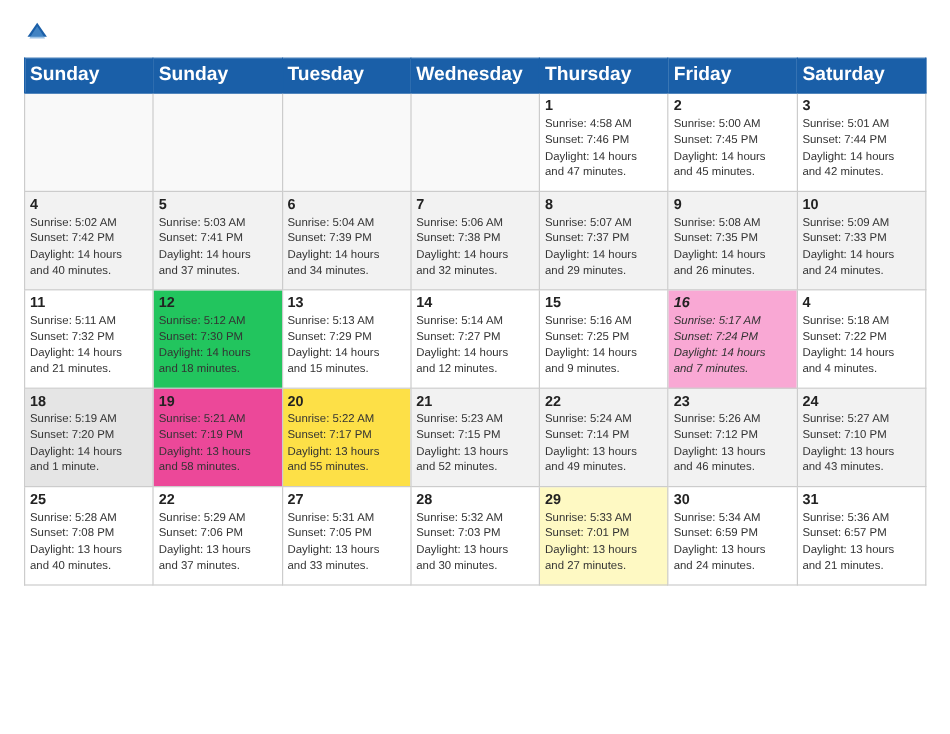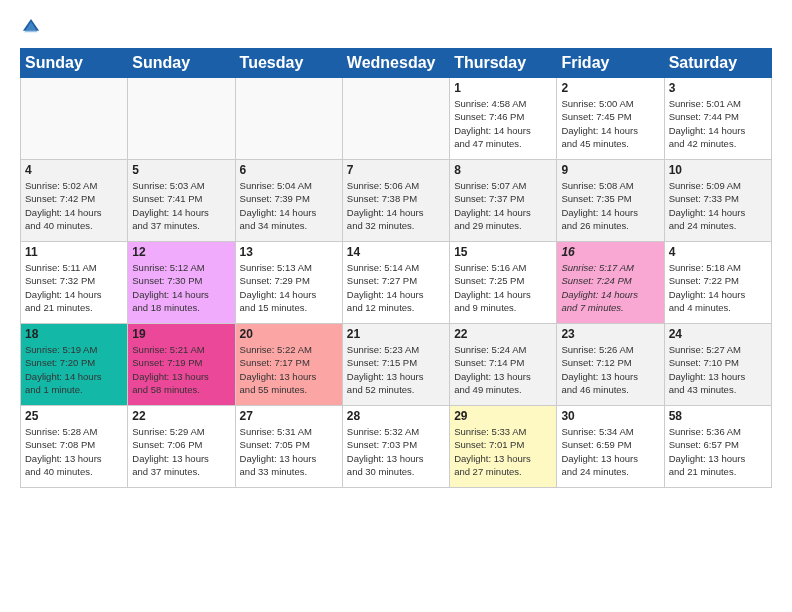--- a/index.html
+++ b/index.html
@@ -177,21 +177,21 @@
           <td style="background: rgb(242, 242, 242);">
             <span class="day-number">10</span>
             <div class="day-info">Sunrise: 5:09 AM<br>Sunset: 7:33 PM<br>Daylight: 14 hours<br>and 24 minutes.</div>
           </td>
         </tr>
         <tr>
           <td style="background: rgb(255, 255, 255);">
             <span class="day-number">11</span>
             <div class="day-info">Sunrise: 5:11 AM<br>Sunset: 7:32 PM<br>Daylight: 14 hours<br>and 21 minutes.</div>
           </td>
-          <td style="background: #f0abfc;">
+          <td style="background: #22c55e;">
             <span class="day-number">12</span>
             <div class="day-info">Sunrise: 5:12 AM<br>Sunset: 7:30 PM<br>Daylight: 14 hours<br>and 18 minutes.</div>
           </td>
           <td style="background: rgb(255, 255, 255);">
             <span class="day-number">13</span>
             <div class="day-info">Sunrise: 5:13 AM<br>Sunset: 7:29 PM<br>Daylight: 14 hours<br>and 15 minutes.</div>
           </td>
           <td style="background: rgb(255, 255, 255);">
             <span class="day-number">14</span>
             <div class="day-info">Sunrise: 5:14 AM<br>Sunset: 7:27 PM<br>Daylight: 14 hours<br>and 12 minutes.</div>
@@ -203,29 +203,29 @@
           <td style="background: #f9a8d4; font-style: italic;">
             <span class="day-number">16</span>
             <div class="day-info">Sunrise: 5:17 AM<br>Sunset: 7:24 PM<br>Daylight: 14 hours<br>and 7 minutes.</div>
           </td>
           <td style="background: rgb(255, 255, 255);">
             <span class="day-number">4</span>
             <div class="day-info">Sunrise: 5:18 AM<br>Sunset: 7:22 PM<br>Daylight: 14 hours<br>and 4 minutes.</div>
           </td>
         </tr>
         <tr>
-          <td style="background: #14b8a6;">
+          <td style="background: #e5e5e5;">
             <span class="day-number">18</span>
             <div class="day-info">Sunrise: 5:19 AM<br>Sunset: 7:20 PM<br>Daylight: 14 hours<br>and 1 minute.</div>
           </td>
           <td style="background: #ec4899;">
             <span class="day-number">19</span>
             <div class="day-info">Sunrise: 5:21 AM<br>Sunset: 7:19 PM<br>Daylight: 13 hours<br>and 58 minutes.</div>
           </td>
-          <td style="background: #fca5a5;">
+          <td style="background: #fde047;">
             <span class="day-number">20</span>
             <div class="day-info">Sunrise: 5:22 AM<br>Sunset: 7:17 PM<br>Daylight: 13 hours<br>and 55 minutes.</div>
           </td>
           <td style="background: rgb(242, 242, 242);">
             <span class="day-number">21</span>
             <div class="day-info">Sunrise: 5:23 AM<br>Sunset: 7:15 PM<br>Daylight: 13 hours<br>and 52 minutes.</div>
           </td>
           <td style="background: rgb(242, 242, 242);">
             <span class="day-number">22</span>
             <div class="day-info">Sunrise: 5:24 AM<br>Sunset: 7:14 PM<br>Daylight: 13 hours<br>and 49 minutes.</div>
@@ -258,19 +258,19 @@
           </td>
           <td style="background: #fef9c3;">
             <span class="day-number">29</span>
             <div class="day-info">Sunrise: 5:33 AM<br>Sunset: 7:01 PM<br>Daylight: 13 hours<br>and 27 minutes.</div>
           </td>
           <td style="background: rgb(255, 255, 255);">
             <span class="day-number">30</span>
             <div class="day-info">Sunrise: 5:34 AM<br>Sunset: 6:59 PM<br>Daylight: 13 hours<br>and 24 minutes.</div>
           </td>
           <td style="background: rgb(255, 255, 255);">
-            <span class="day-number">58</span>
+            <span class="day-number">31</span>
             <div class="day-info">Sunrise: 5:36 AM<br>Sunset: 6:57 PM<br>Daylight: 13 hours<br>and 21 minutes.</div>
           </td>
         </tr>
       </tbody>
   </table>
 </div>
 
 </body></html>

